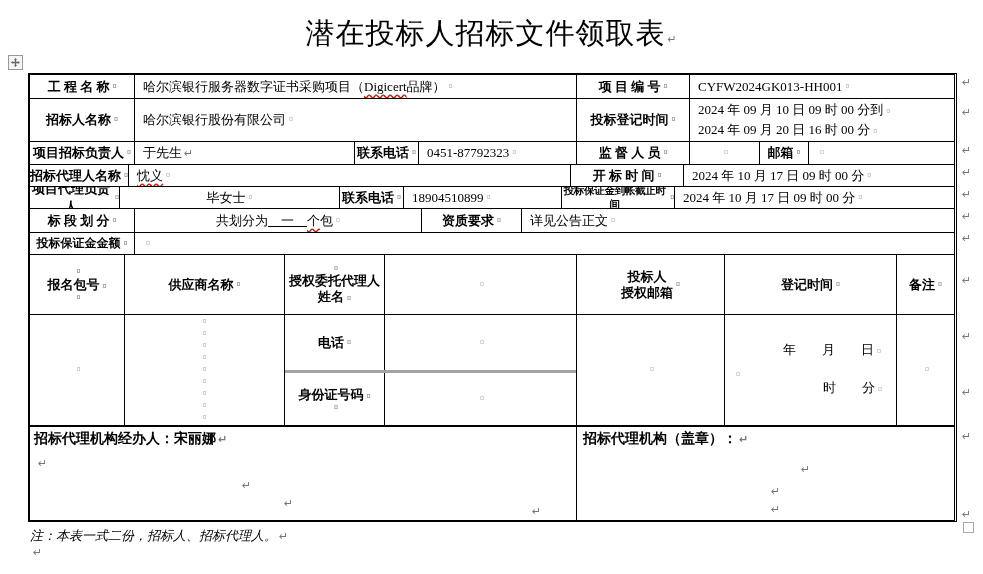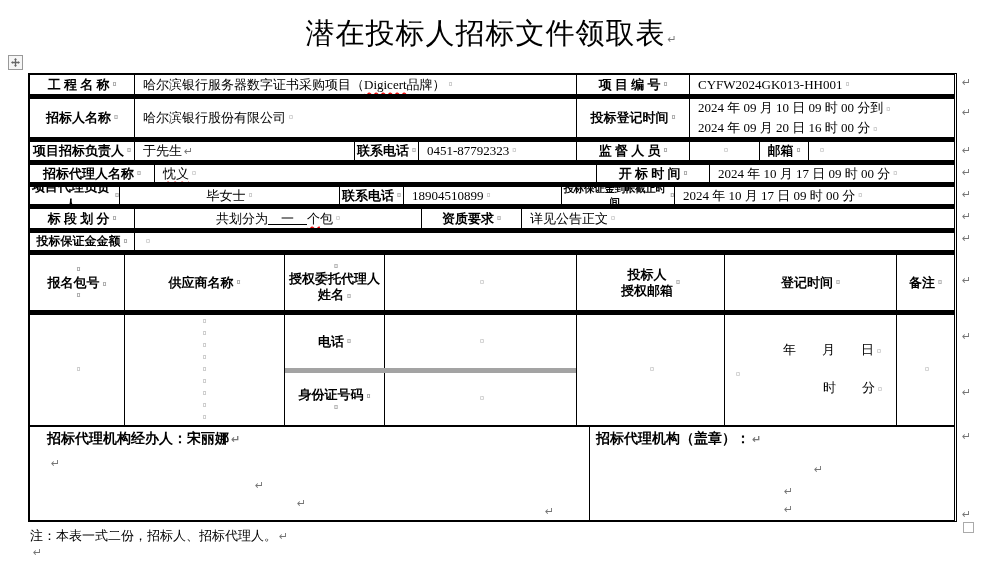--- a/index.html
+++ b/index.html
@@ -4,43 +4,43 @@
 <style>
   html,body{margin:0;padding:0;background:#fff;}
   body{position:relative;width:983px;height:574px;overflow:hidden;
        font-family:"Liberation Serif","DejaVu Serif",serif;color:#000;}
   .title{position:absolute;top:14px;left:0;width:983px;text-align:center;
          font-size:29px;letter-spacing:1px;white-space:nowrap;}
   
   .tbl{position:absolute;left:28px;top:73px;width:929px;height:449px;
        border:2px solid #000;border-right:3px double #000;box-sizing:border-box;
        display:flex;flex-direction:column;background:#fff;}
-  .row{display:flex;border-bottom:5px solid #000000;box-sizing:border-box;flex-shrink:0;}
+  .row{display:flex;border-bottom:1px solid #000000;box-sizing:border-box;flex-shrink:0;}
   .row.thickb{border-bottom:2px solid #000;}
-  .row.nob{border-bottom:none;margin-left:13px;}
+  .row.nob{border-bottom:none;}
   .cell{border-right:1px solid #000;box-sizing:border-box;display:flex;
         align-items:center;justify-content:center;font-size:13px;overflow:hidden;
         position:relative;}
   .cell.last{border-right:none;}
   .lbl{font-weight:bold;text-align:center;}
   .val{justify-content:flex-start;padding-left:8px;}
   .col{flex-direction:column;align-items:flex-start;justify-content:center;}
   .colc{flex-direction:column;align-items:center;justify-content:center;}
   .line{line-height:20px;white-space:nowrap;}
   .pre{white-space:pre-line;text-align:center;line-height:16px;}
   .cm{font-size:8px;color:#8a8a8a;margin-left:3px;line-height:8px;}
   .pm{color:#777;font-size:11px;margin-left:2px;font-family:"DejaVu Sans",sans-serif;}
   .abs{position:absolute;}
   .sq{text-decoration-line:underline;text-decoration-style:wavy;
       text-decoration-color:#e00;text-underline-offset:3px;}
   .ul{text-decoration:underline;}
   .smalllbl{font-size:10.5px;letter-spacing:-0.3px;}
   .stack{white-space:pre-line;font-size:8px;line-height:12px;color:#8a8a8a;text-align:center;}
   .bigbold{font-weight:bold;font-size:14px;white-space:nowrap;}
-  .note{position:absolute;left:30px;top:527px;font-size:13px;white-space:nowrap;}
+  .note{position:absolute;left:30px;top:527px;font-size:13px;white-space:nowrap;font-style:italic;}
   .handle{position:absolute;left:8px;top:55px;width:15px;height:15px;
           border:1px solid #999;background:#f6f6f6;box-sizing:border-box;
           display:flex;align-items:center;justify-content:center;}
   .resize{position:absolute;left:963px;top:522px;width:11px;height:11px;
           border:1px solid #aaa;background:#fff;box-sizing:border-box;}
 </style>
 </head>
 <body>
 
 <div class="title withpara">潜在投标人招标文件领取表<span class="pm">↵</span></div>
@@ -84,21 +84,21 @@
     <div class="cell" style="width:70px">
         <span class="cm">¤</span>
       </div>
     <div class="cell lbl withmark" style="width:49px">邮箱<span class="cm">¤</span></div>
     <div class="cell val last" style="flex:1">
         <span class="cm">¤</span>
       </div>
   </div>
 
   <div class="row" style="height:22px">
-    <div class="cell lbl withmark" style="width:125px">招标代理人名称<span class="cm">¤</span></div>
+    <div class="cell lbl withmark" style="width:99px">招标代理人名称<span class="cm">¤</span></div>
     <div class="cell val withmark" style="width:442px">
       <span class="sq">忱义</span>
     <span class="cm">¤</span>
       </div>
     <div class="cell lbl withmark" style="width:113px">开 标 时 间<span class="cm">¤</span></div>
     <div class="cell val withmark last" style="flex:1">2024 年 10 月 17 日 09 时 00 分<span class="cm">¤</span></div>
   </div>
 
   <div class="row" style="height:22px">
     <div class="cell lbl withmark" style="width:90px">项目代理负责人<span class="cm">¤</span></div>
@@ -162,21 +162,21 @@
 ¤
 ¤
 ¤
 ¤
 ¤
 ¤
 ¤
 ¤</div>
       </div>
     <div style="width:292px;border-right:1px solid #000;box-sizing:border-box;display:flex;flex-direction:column">
-      <div style="display:flex;height:58px;border-bottom:5px solid #a3a3a3;box-sizing:border-box">
+      <div style="display:flex;height:58px;border-bottom:3px solid #a3a3a3;box-sizing:border-box">
         <div class="cell lbl withmark" style="width:100px">电话<span class="cm">¤</span></div>
         <div class="cell last" style="flex:1">
             <span class="cm">¤</span>
           </div>
       </div>
       <div style="display:flex;flex:1">
         <div class="cell lbl colc" style="width:100px">
           <span class="withmark">身份证号码<span class="cm">¤</span></span>
           <span class="cm">¤</span>
         </div>

